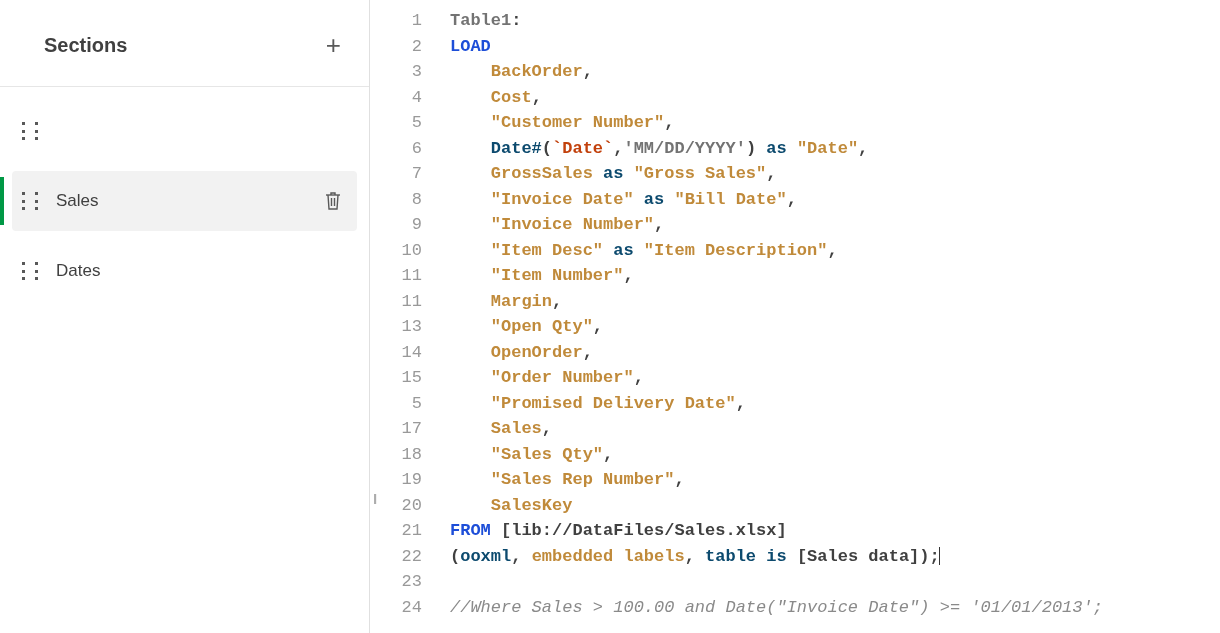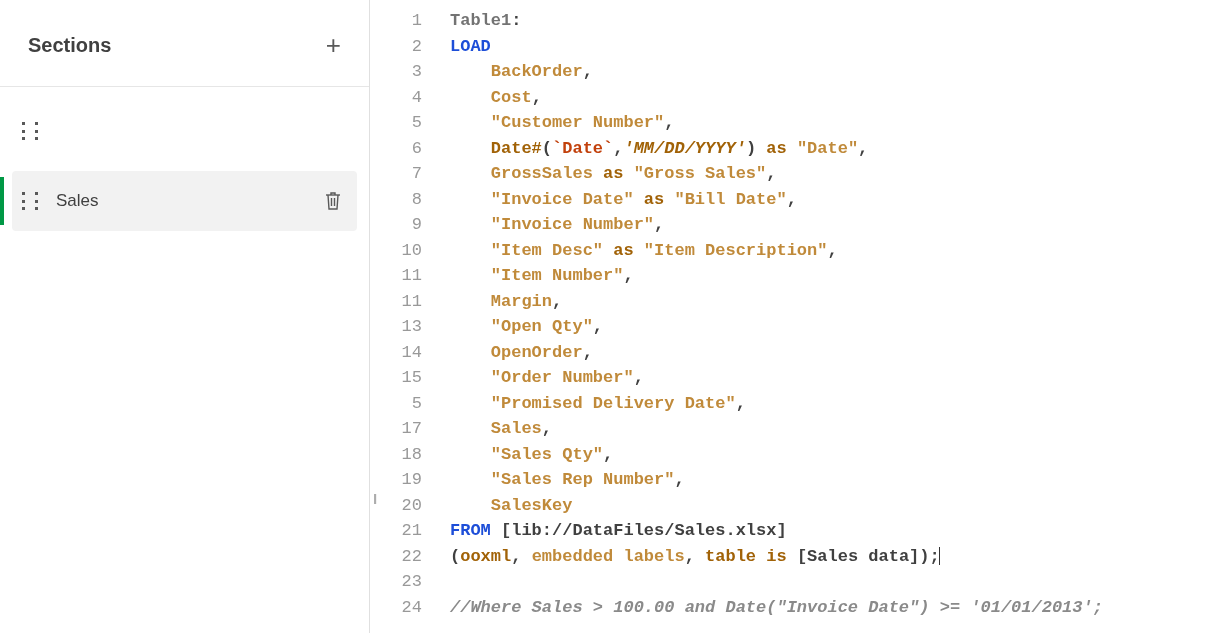--- a/index.html
+++ b/index.html
@@ -22,20 +22,21 @@
     display: flex;
     align-items: center;
     justify-content: space-between;
     padding: 32px 28px 28px 28px;
     border-bottom: 1px solid #e6e6e6;
   }
   .sidebar-title {
     font-size: 20px;
     font-weight: 600;
     color: #404040;
+    margin-left: 16px;
   }
   .plus-icon {
     font-size: 26px;
     color: #595959;
     font-weight: 300;
     cursor: pointer;
     line-height: 1;
   }
   .section-list {
     padding: 14px 12px 0 12px;
@@ -116,27 +117,27 @@
   .code {
     flex: 1;
     white-space: pre;
     color: #333;
     font-weight: 600;
   }
   .code .line { height: 25.5px; }
   .t-label   { color: #737373; }
   .t-keyword { color: #1d4ed8; }
   .t-field   { color: #c08a3a; }
-  .t-string  { color: #a16207; font-style: italic; }
-  .t-op      { color: #a16207; }
+  .t-string  { color: #737373; }
+  .t-op      { color: #0c4a6e; }
   .t-punct   { color: #404040; }
   .t-path    { color: #404040; }
   .t-cursor  { display:inline-block; width:1px; height:18px; background:#333; vertical-align:middle; margin-left:-1px; animation:blink 1s step-end infinite; }
   @keyframes blink { 50% { opacity:0; } }
-  .t-comment { color: #8a8a8a; font-style: italic; font-weight:700; }
+  .t-comment { color: #8a8a8a; font-style: italic; font-weight:400; }
   .t-tick    { color: #c2410c; }
 </style>
 </head>
 <body>
 
 <div class="sidebar">
   <div class="sidebar-header">
     <span class="sidebar-title">Sections</span>
     <span class="plus-icon">+</span>
   </div>
@@ -174,20 +175,37 @@
         </span>
         <span class="section-label">Sales</span>
         <span class="trash-icon">
           <svg width="20" height="22" viewBox="0 0 20 22" fill="none" stroke="#595959" stroke-width="1.4">
             <path d="M3 5h14"></path>
             <path d="M8 5V3h4v2"></path>
             <path d="M5 5l1 14h8l1-14"></path>
             <path d="M8.5 8v8M11.5 8v8"></path>
           </svg>
         </span>
+      </div>
+      <div class="section-item">
+        <span class="drag-icon">
+          <span class="drag-row">
+            <span class="drag-dot"></span>
+            <span class="drag-dot"></span>
+          </span>
+          <span class="drag-row">
+            <span class="drag-dot"></span>
+            <span class="drag-dot"></span>
+          </span>
+          <span class="drag-row">
+            <span class="drag-dot"></span>
+            <span class="drag-dot"></span>
+          </span>
+        </span>
+        <span class="section-label">Dates</span>
       </div>
     </div>
   <div class="resize-handle">||</div>
 </div>
 
 <div class="editor">
   <div class="gutter" id="gutter">
       <div>1</div>
       <div>2</div>
       <div>3</div>

